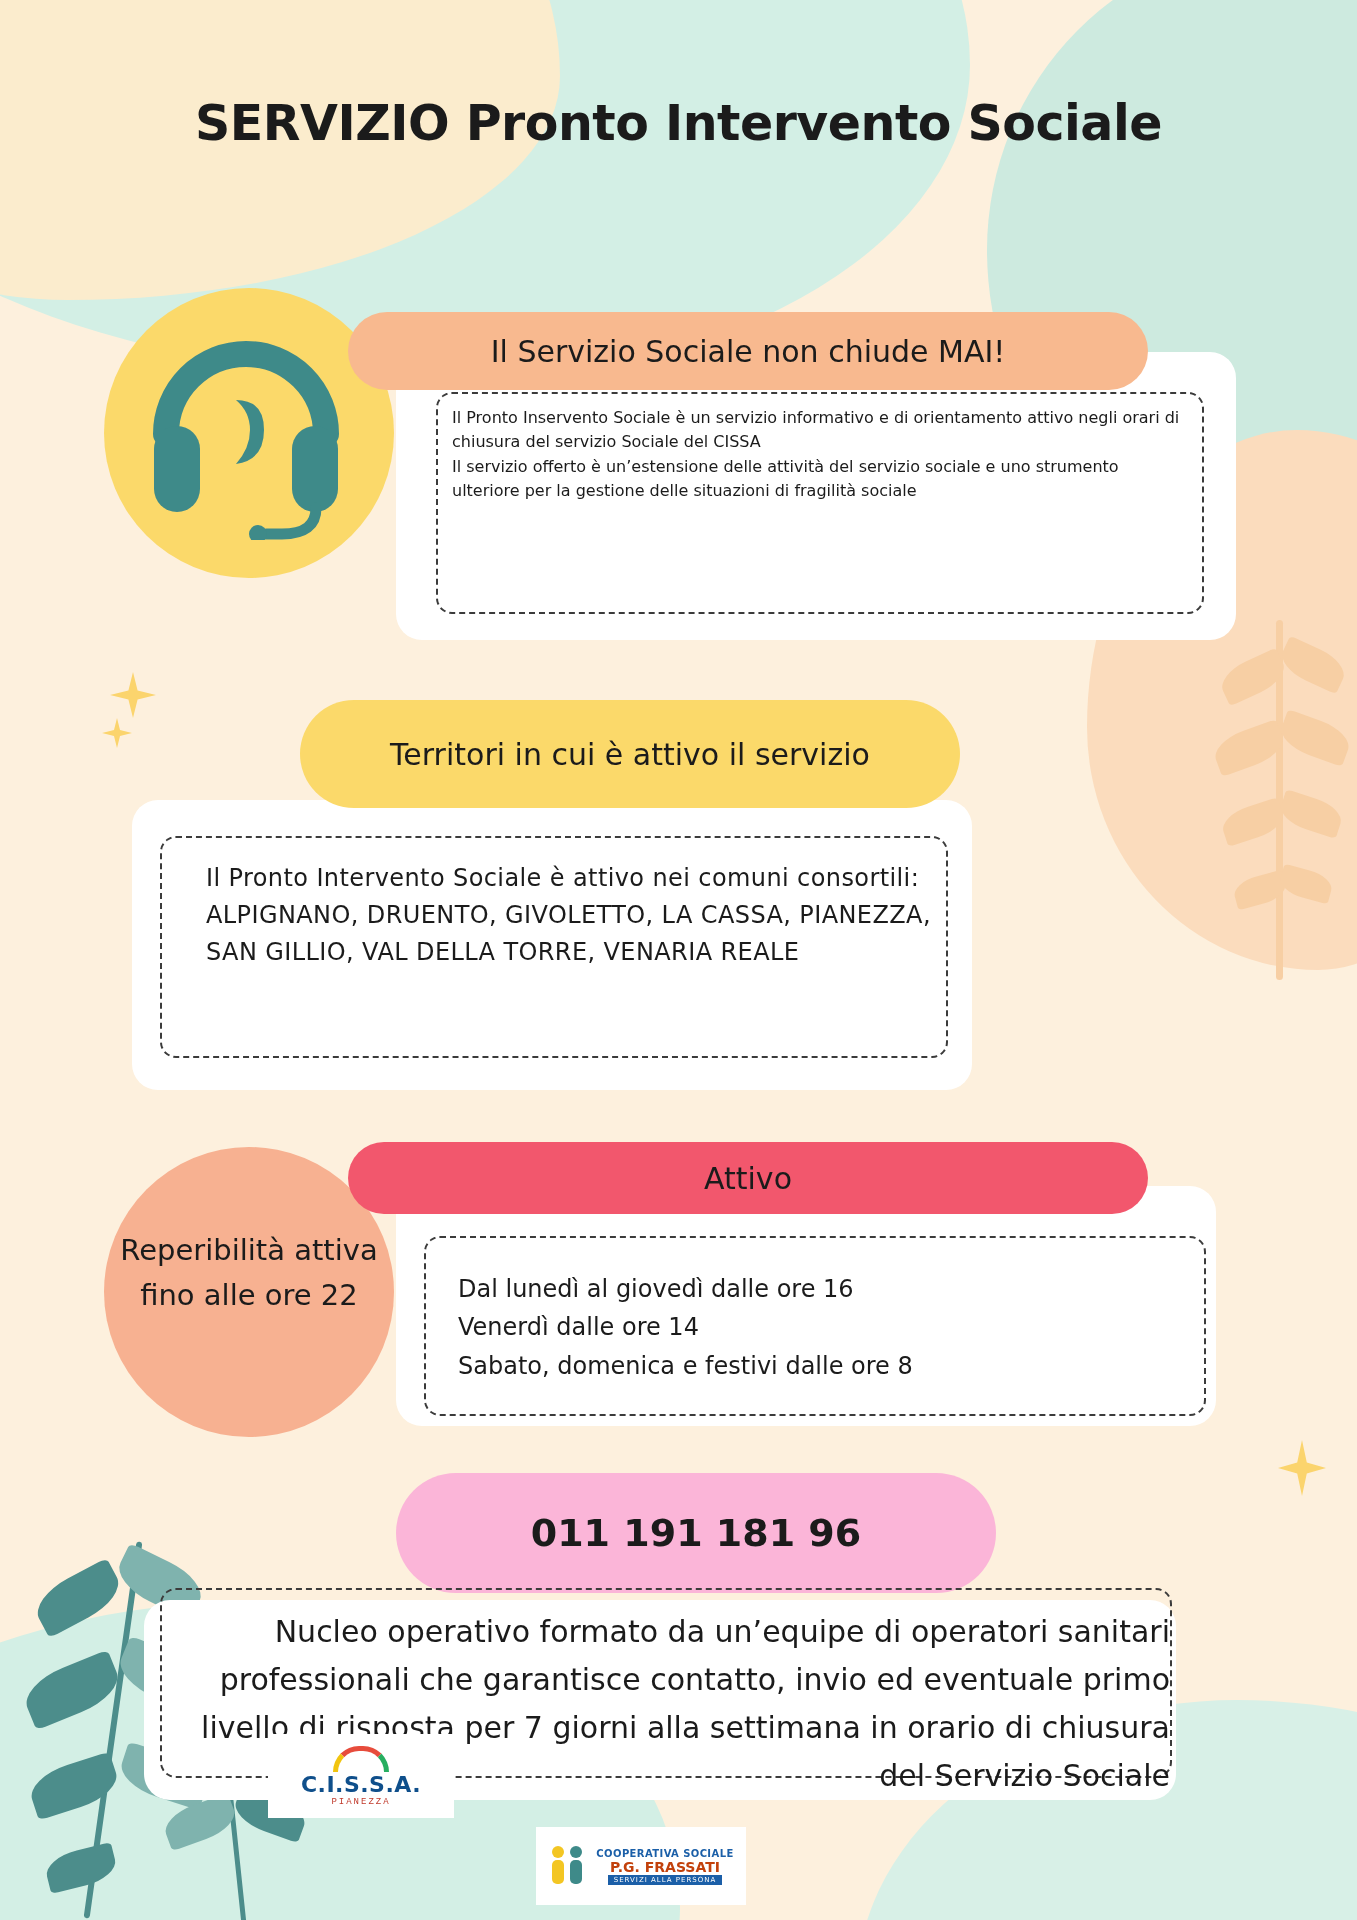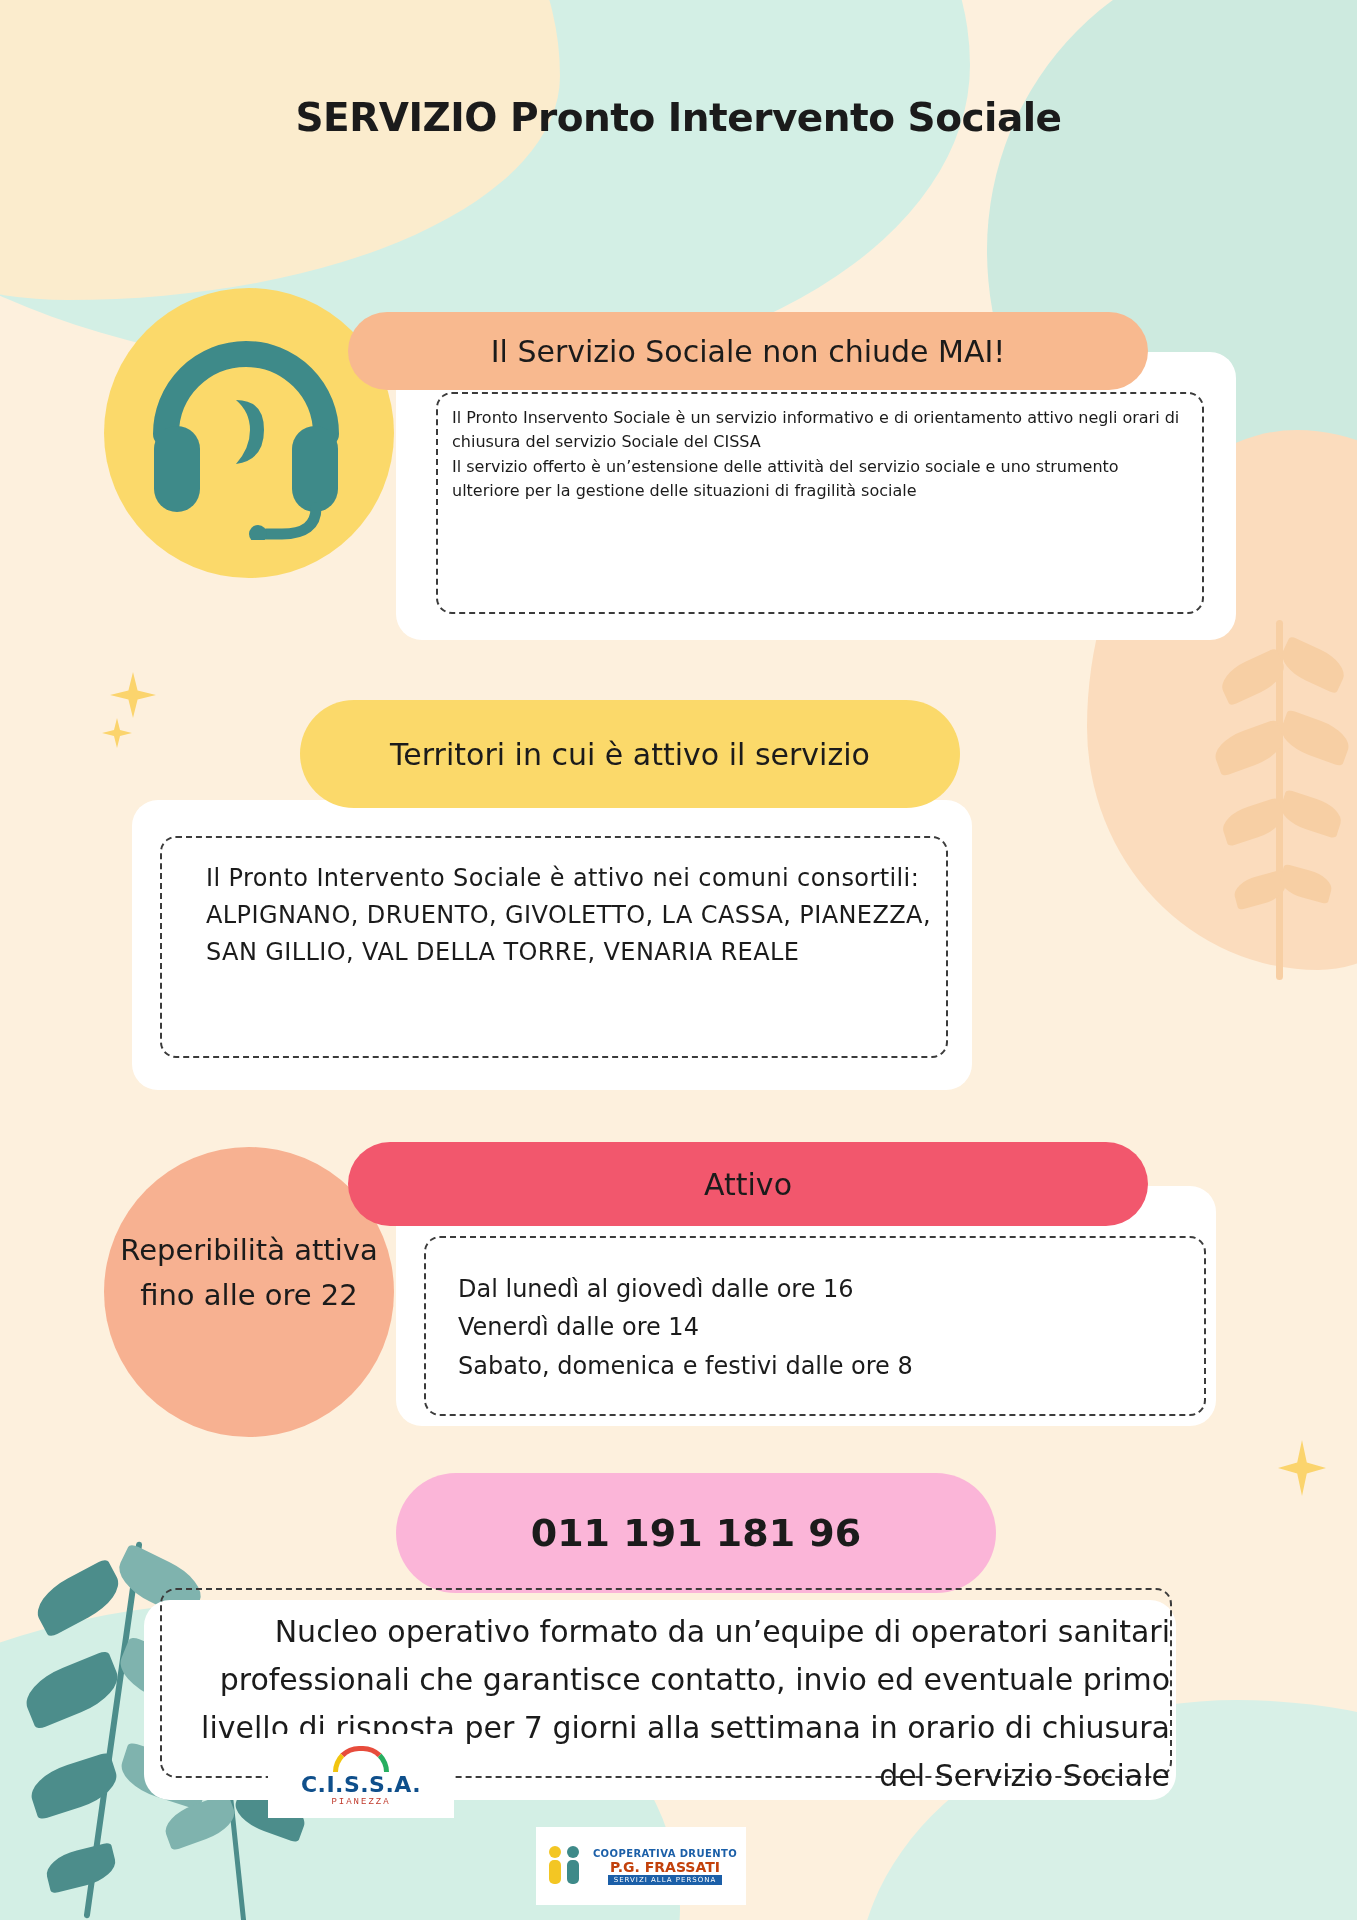--- a/index.html
+++ b/index.html
@@ -81,21 +81,21 @@
 
   
   .content { position: relative; z-index: 5; }
 
   .title {
     position: absolute;
     top: 95px; left: 0; width: 100%;
     text-align: center;
     font-family: "DejaVu Sans", sans-serif;
     font-weight: bold;
-    font-size: 39px;
+    font-size: 49px;
     letter-spacing: -0.5px;
     color: #1b1b1b;
   }
 
   
   .circle-yellow {
     position: absolute;
     left: 104px; top: 288px;
     width: 290px; height: 290px;
     border-radius: 50%;
@@ -136,21 +136,21 @@
     left: 348px; top: 312px; width: 800px; height: 78px;
     background: #f8b98f;
     font-size: 30px;
   }
   .pill-yellow {
     left: 300px; top: 700px; width: 660px; height: 108px;
     background: #fbd96a;
     font-size: 30px;
   }
   .pill-red {
-    left: 348px; top: 1142px; width: 800px; height: 84px;
+    left: 348px; top: 1142px; width: 800px; height: 72px;
     background: #f2576d;
     font-size: 30px;
   }
   .pill-pink {
     left: 396px; top: 1473px; width: 600px; height: 120px;
     background: #fbb5d8;
     font-size: 38px;
     font-weight: bold;
     flex-direction: column;
     line-height: 1.18;
@@ -318,20 +318,20 @@
 
   <div class="logo-box logo-frassati">
     <div style="display:flex; align-items:center; gap:8px;">
       <svg width="40" height="46" viewBox="0 0 40 46">
         <circle cx="10" cy="9" r="6" fill="#f3c623"></circle>
         <rect x="4" y="17" width="12" height="24" rx="5" fill="#f3c623"></rect>
         <circle cx="28" cy="9" r="6" fill="#3e8a89"></circle>
         <rect x="22" y="17" width="12" height="24" rx="5" fill="#3e8a89"></rect>
       </svg>
       <div style="display:flex; flex-direction:column; align-items:center;">
-        <div class="frassati-title">COOPERATIVA DRUENTO</div>
+        <div class="frassati-title">COOPERATIVA SOCIALE</div>
         <div class="frassati-main">P.G. FRASSATI</div>
         <div class="frassati-bar">SERVIZI ALLA PERSONA</div>
       </div>
     </div>
   </div>
 
 </div>
 
 </body></html>

